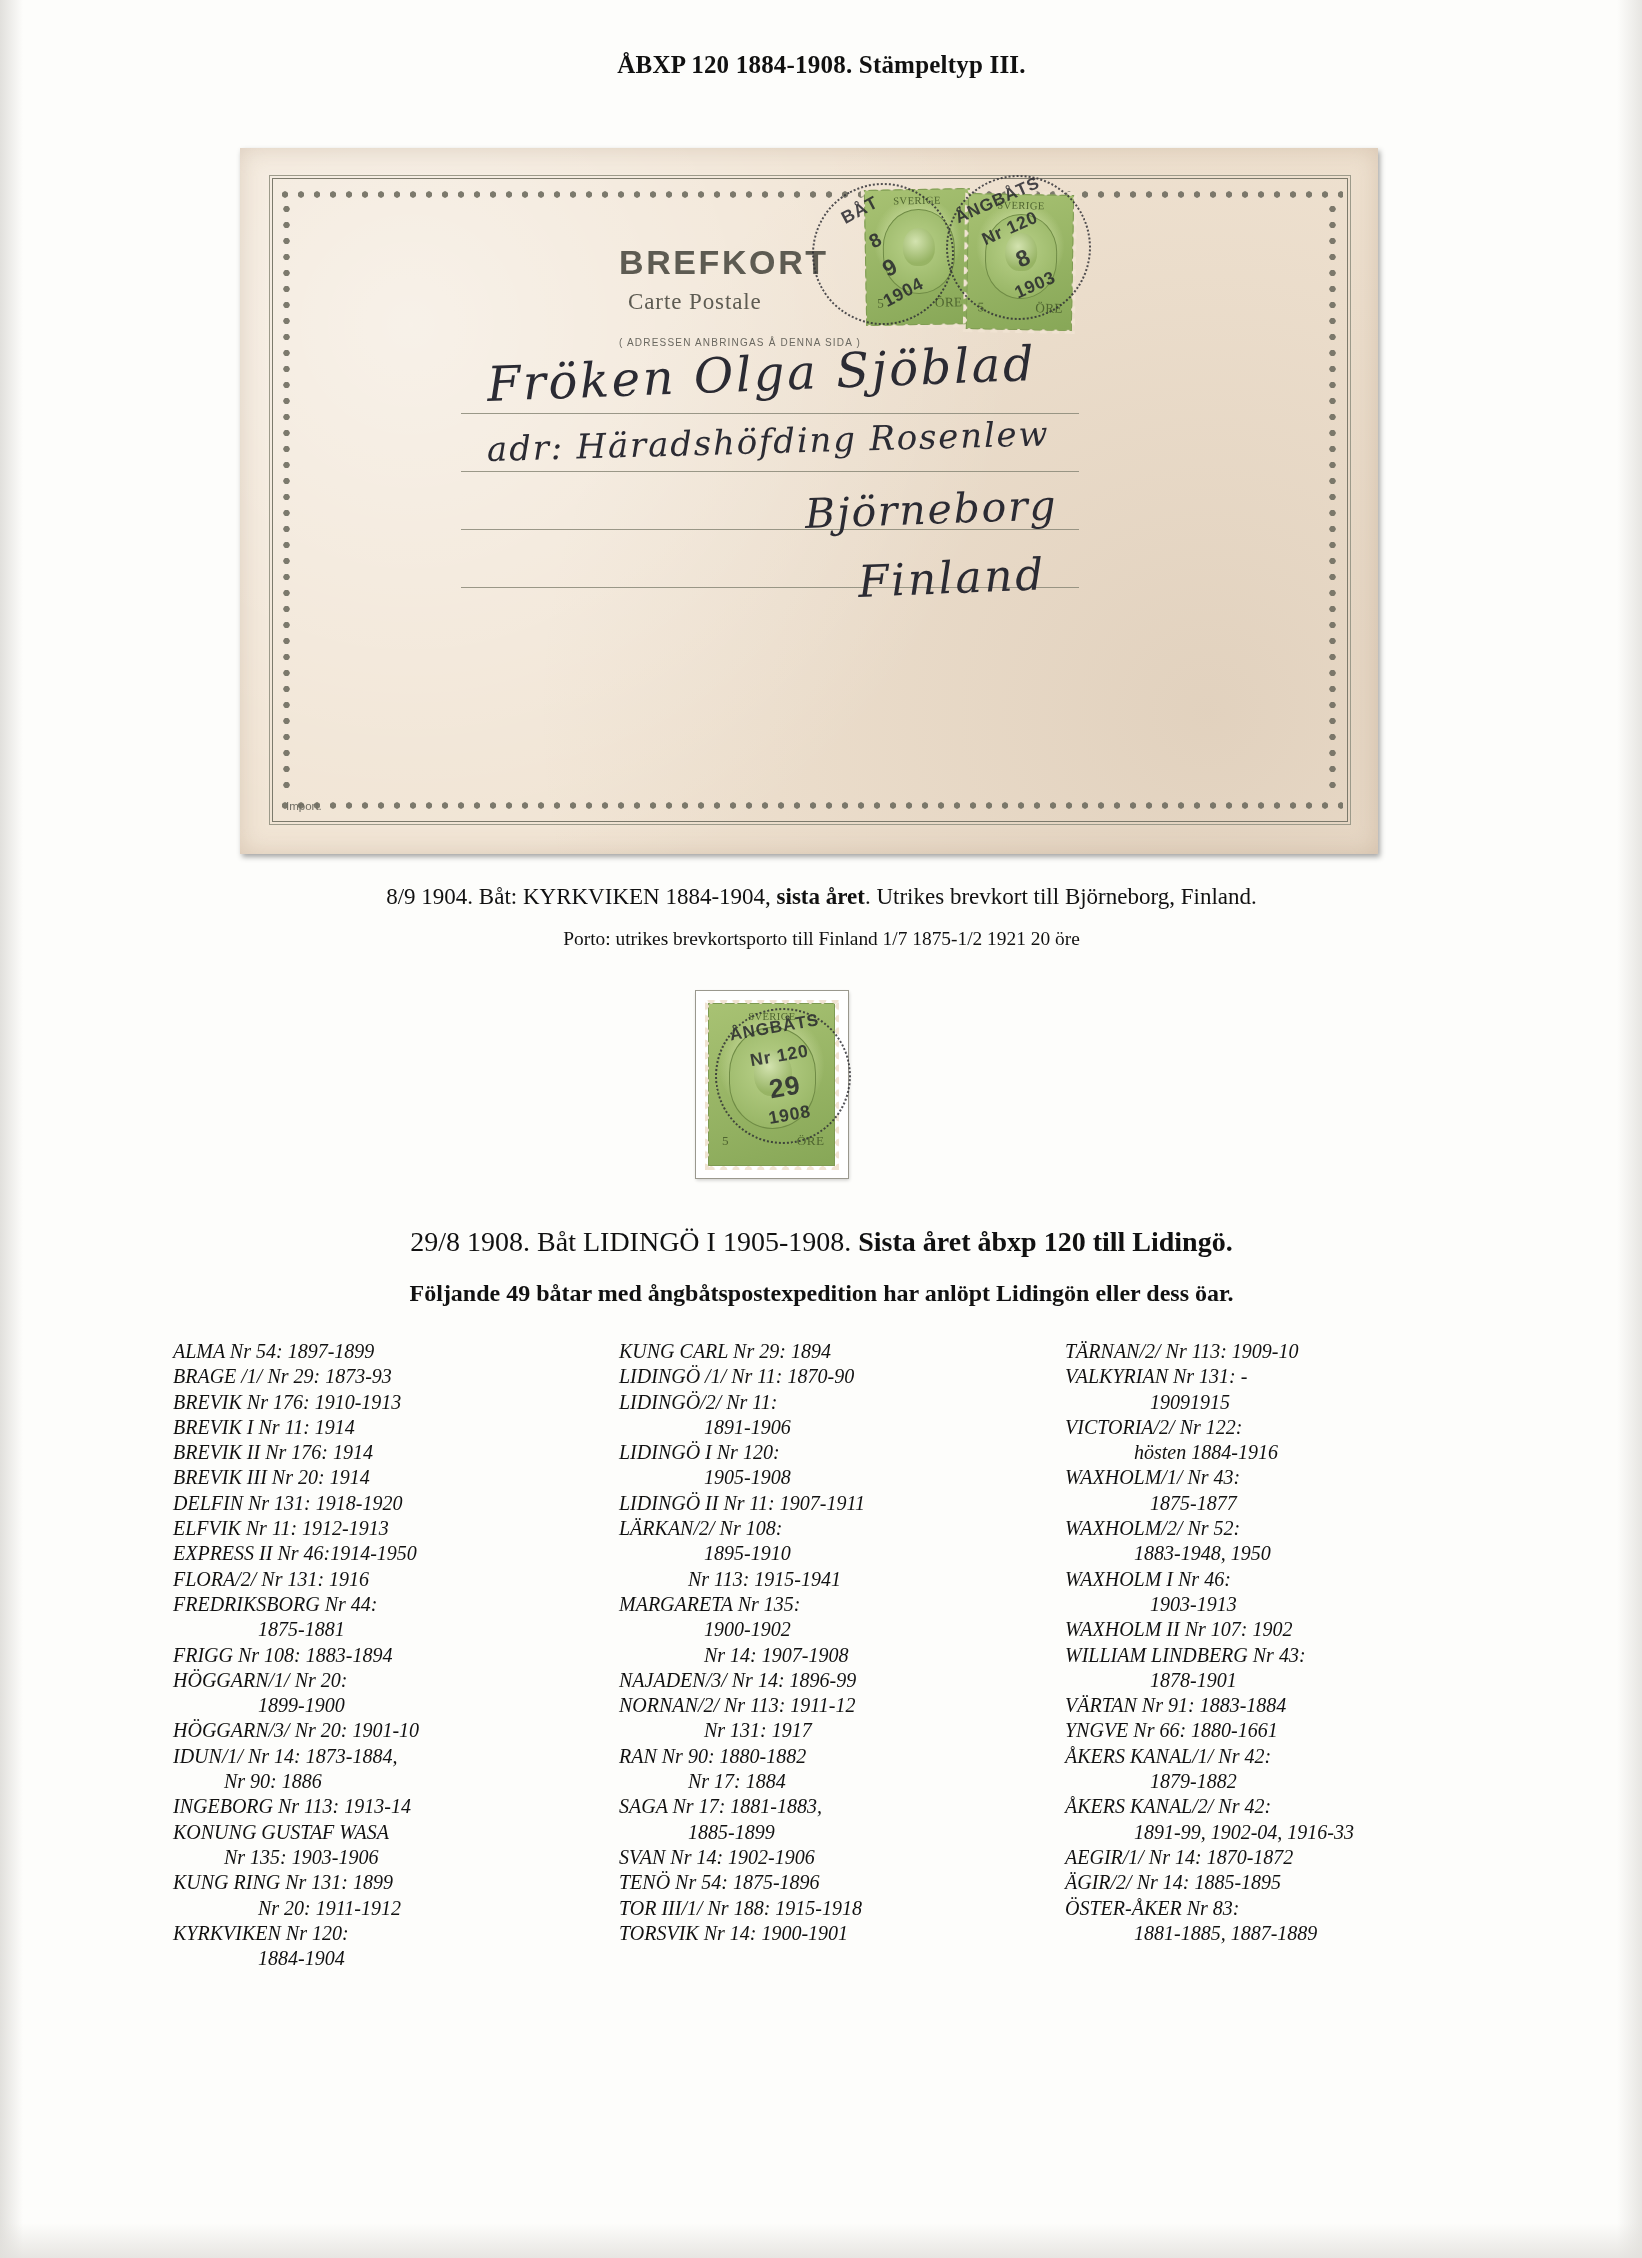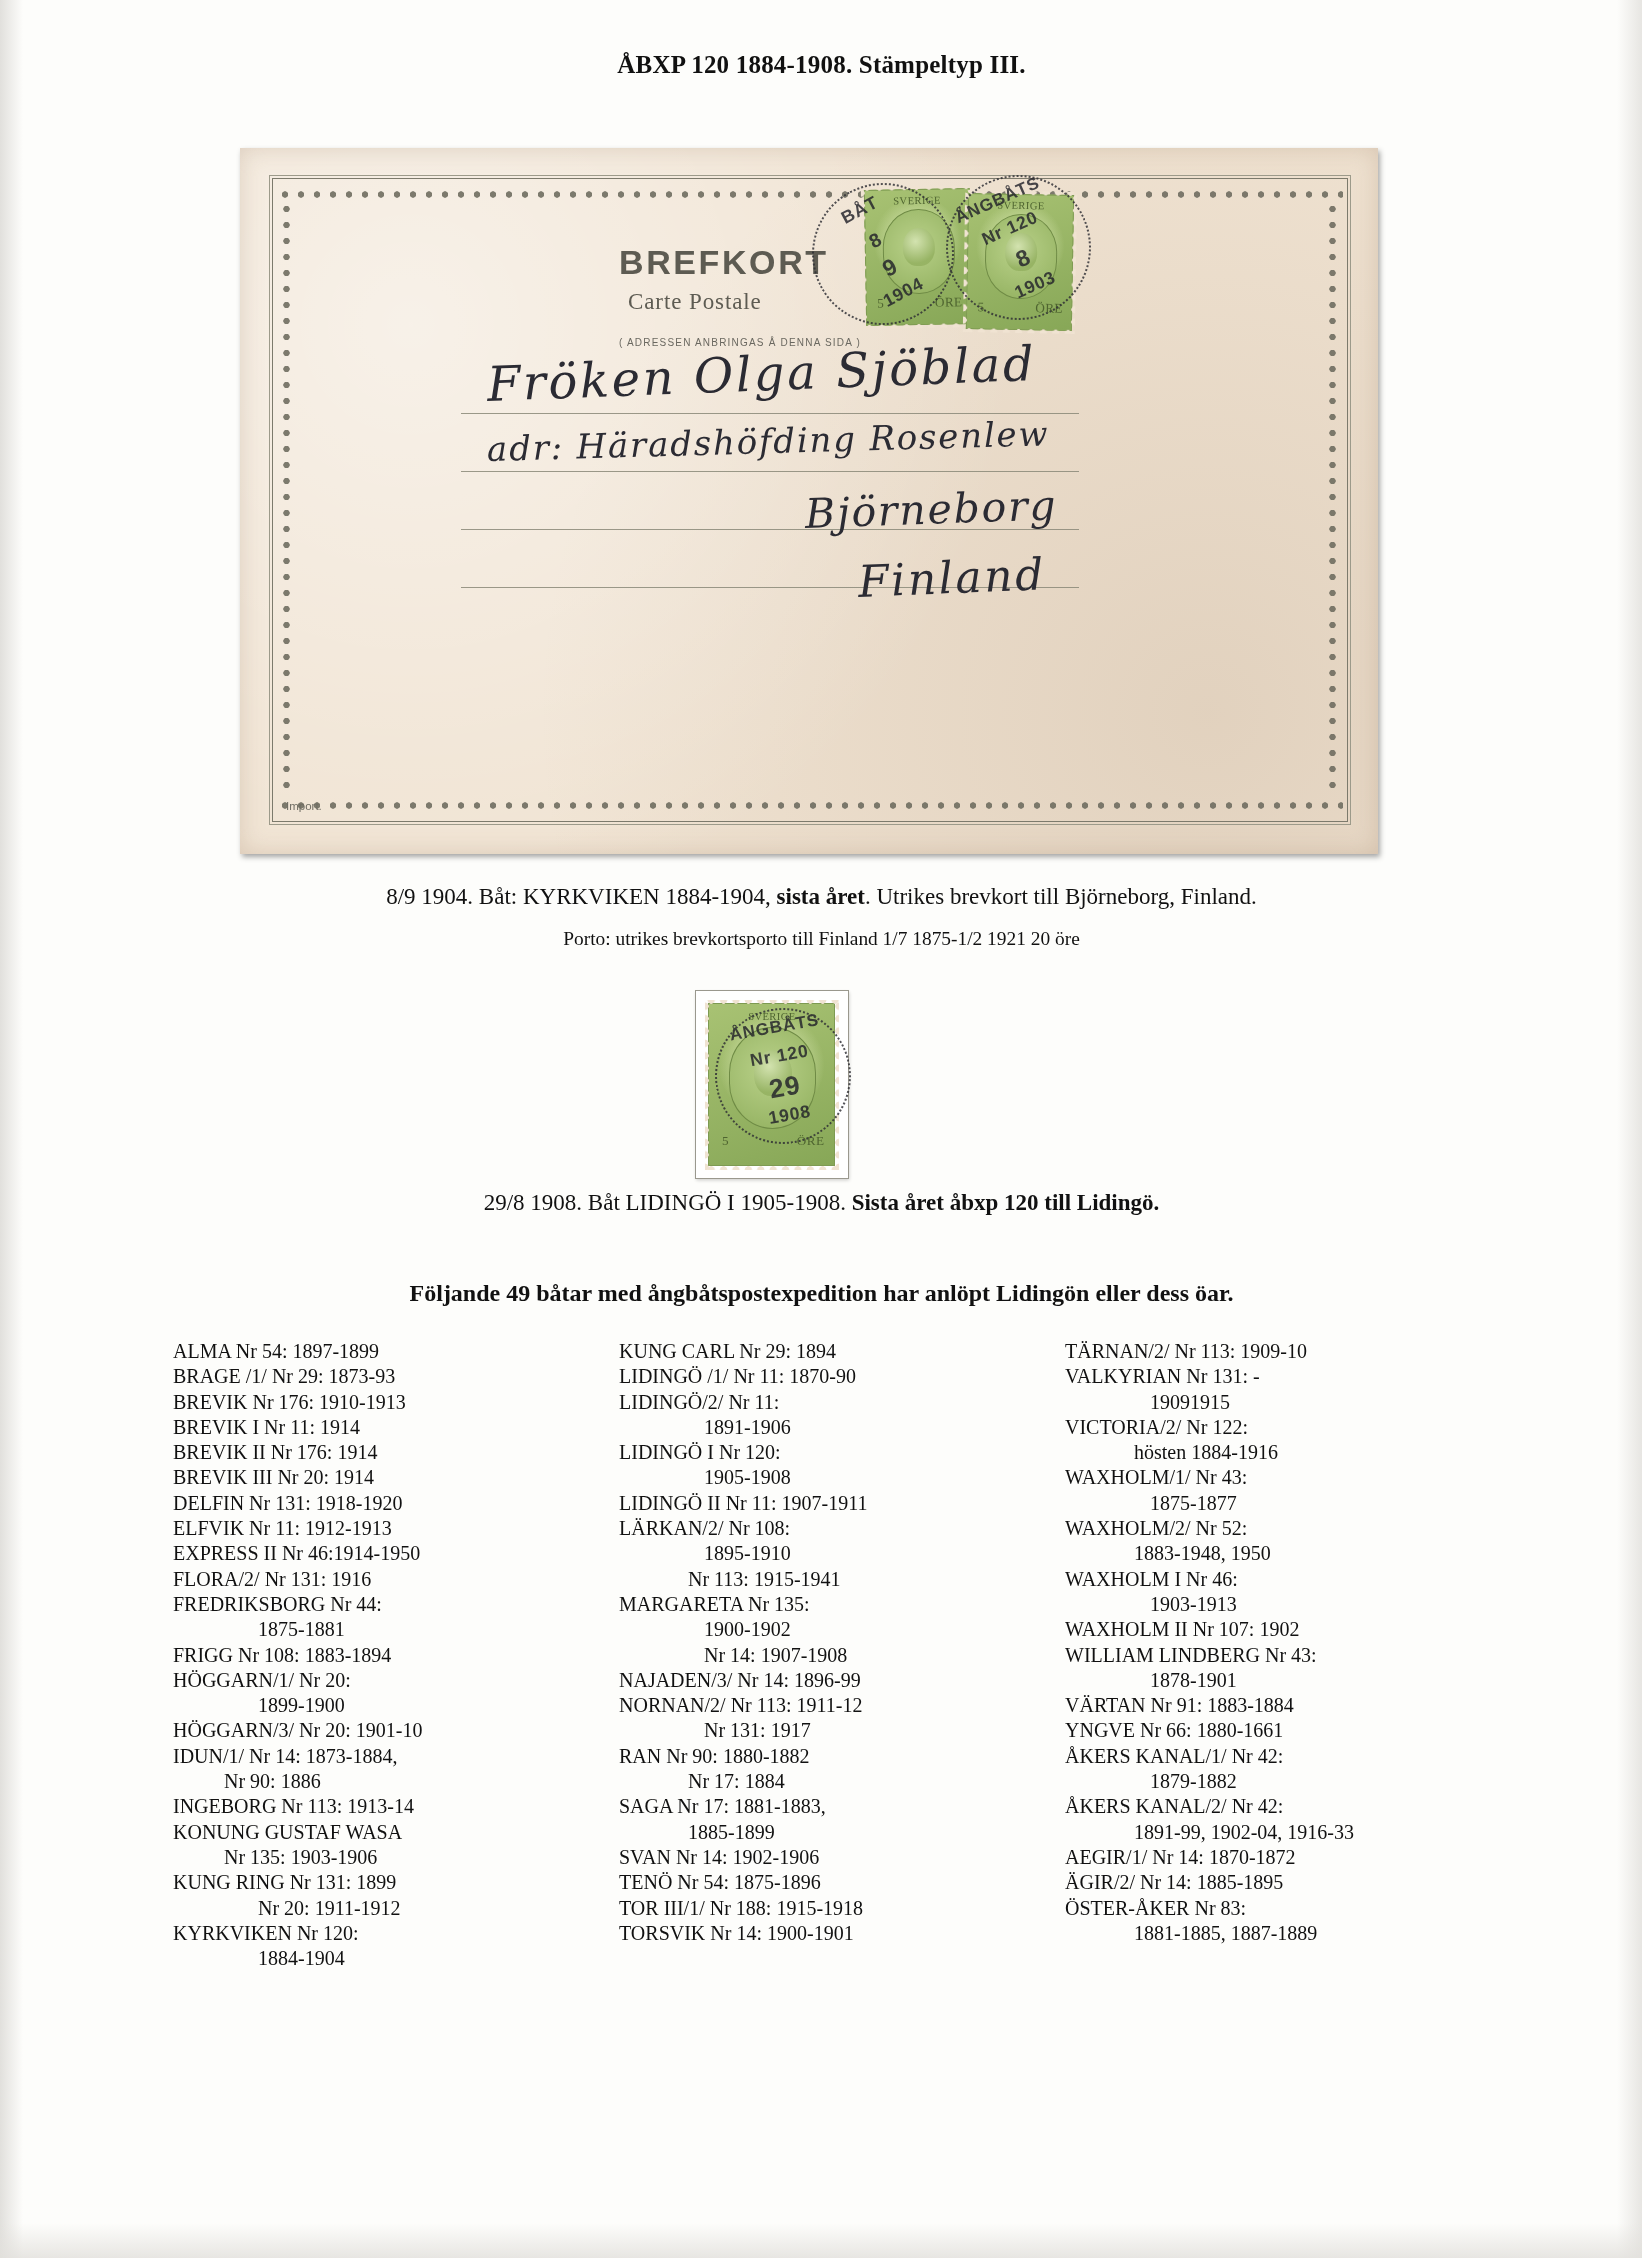--- a/index.html
+++ b/index.html
@@ -289,24 +289,24 @@
   }
   .cancel-3 { left: 5.3px; top: 3.5px; width: 132px; height: 132px; transform: rotate(-10deg); }
   .cancel-3 .l1 { top: 7px; font-size: 17px; }
   .cancel-3 .l2 { top: 35px; font-size: 17.6px; }
   .cancel-3 .l3 { top: 62px; font-size: 26.5px; }
   .cancel-3 .l4 { top: 95px; font-size: 17.6px; }
 
   
   .caption-3 {
     position: absolute;
-    top: 1190px;
+    top: 1226px;
     left: 0; width: 100%;
     text-align: center;
-    font-size: 23px;
+    font-size: 28px;
   }
   .caption-3 b { font-weight: bold; }
   .caption-4 {
     position: absolute;
     top: 1280px;
     left: 0; width: 100%;
     text-align: center;
     font-size: 24px;
     font-weight: bold;
   }
@@ -314,20 +314,21 @@
   
   .columns {
     position: absolute;
     top: 1339px;
     left: 173px;
     width: 1297px;
     display: flex;
     gap: 41px;
     font-size: 20px;
     line-height: 1.265;
+    font-style: italic;
   }
   .col { width: 406px; }
   .col .entry { white-space: nowrap; }
   .col .entry.indent { padding-left: 51px; }
   .col .entry.indent2 { padding-left: 85px; }
   .col-2 .entry.indent { padding-left: 69px; }
   .col-3 .entry.indent { padding-left: 69px; }
 </style>
 </head>
 <body>

